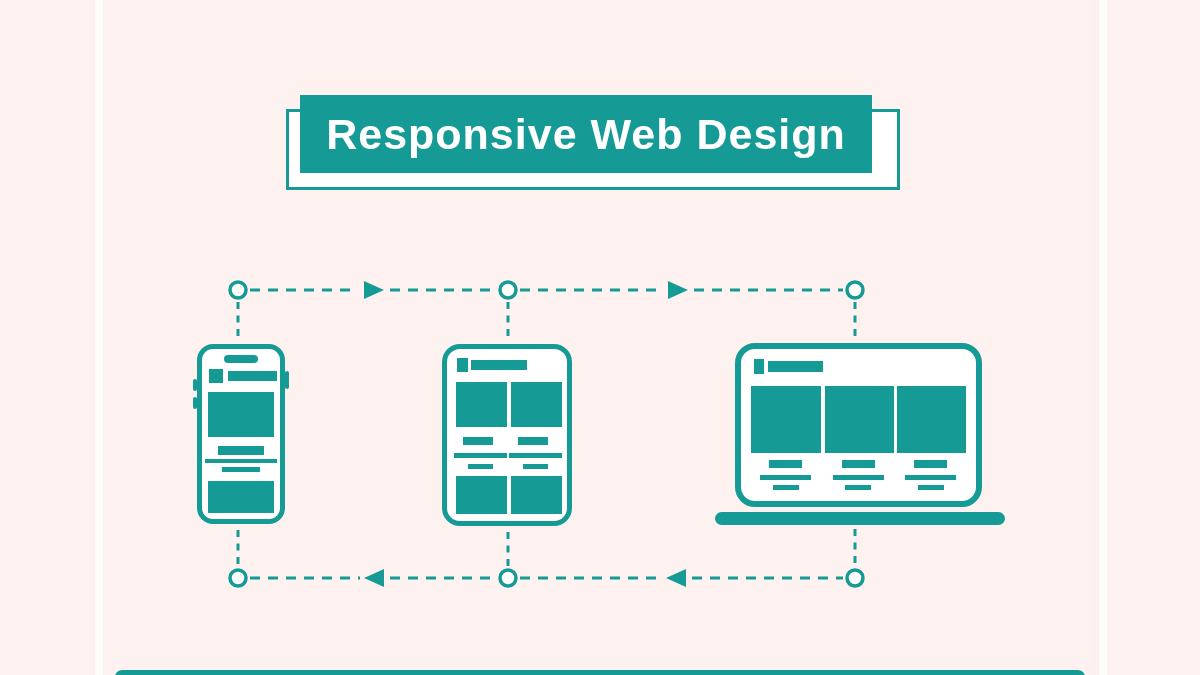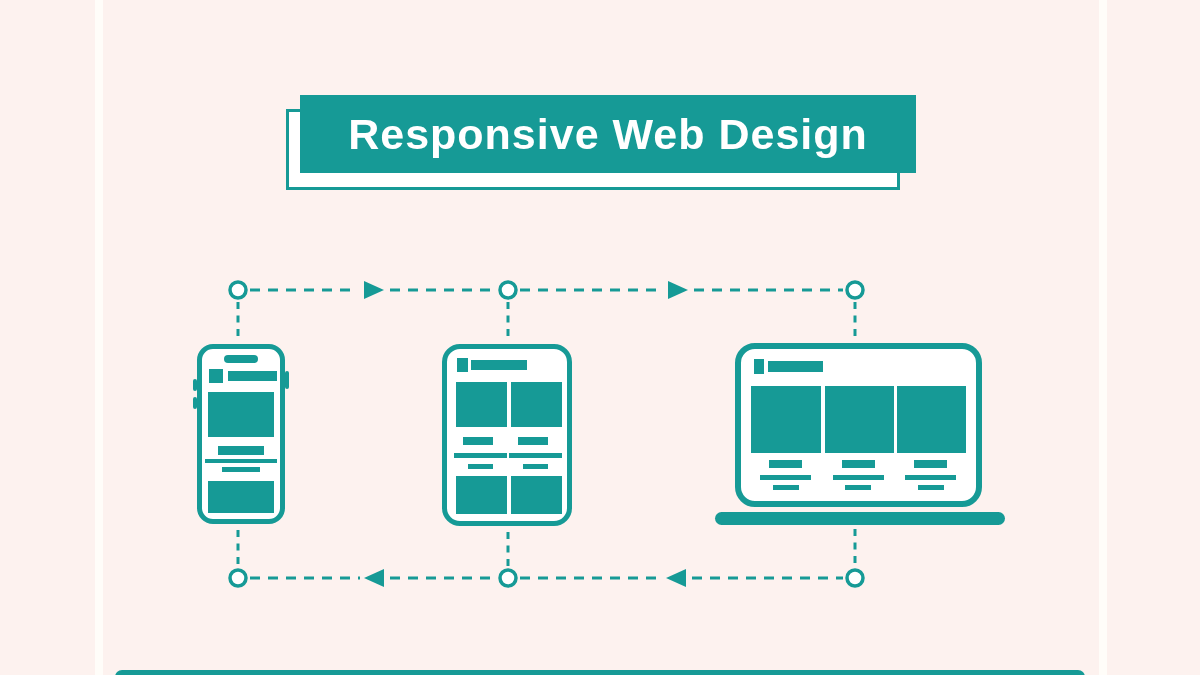--- a/index.html
+++ b/index.html
@@ -20,21 +20,21 @@
   
   .gutter{position:absolute;top:0;width:8px;height:675px;background:var(--gutter);}
   .gutter.left{left:95px;}
   .gutter.right{left:1099px;}
   .bottom-bar{position:absolute;left:115px;top:670px;width:970px;height:14px;
     background:var(--teal);border-radius:7px;}
 
   
   .title-shadow{position:absolute;left:286px;top:109px;width:614px;height:81px;
     background:var(--surface);border:3px solid var(--teal);}
-  .title-banner{position:absolute;left:300px;top:95px;width:616px;height:78px;
+  .title-banner{position:absolute;left:300px;top:95px;width:572px;height:78px;
     background:var(--teal);display:flex;align-items:center;justify-content:center;}
   .title-text{color:#fff;font-size:43px;font-weight:bold;letter-spacing:1px;white-space:nowrap;}
 
   
   .device{position:absolute;background:var(--surface);border:5px solid var(--teal);}
   .phone{left:197px;top:344px;width:88px;height:180px;border-radius:16px;}
   .tablet{left:442px;top:344px;width:130px;height:182px;border-radius:18px;}
   .laptop-screen{left:735px;top:343px;width:247px;height:164px;border:6px solid var(--teal);border-radius:20px;}
   .laptop-base{position:absolute;left:715px;top:512px;width:290px;height:13px;
     background:var(--teal);border-radius:7px;}

